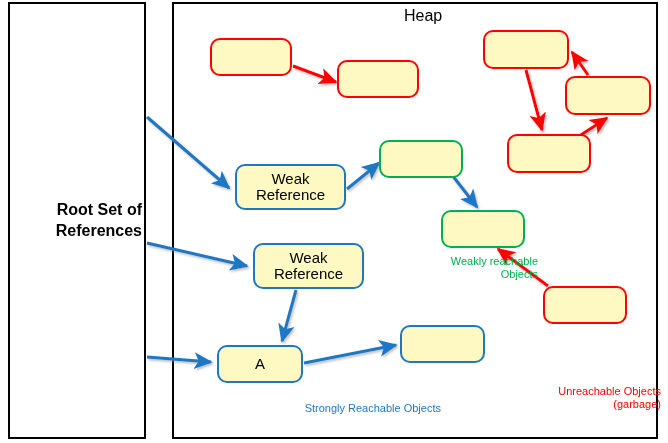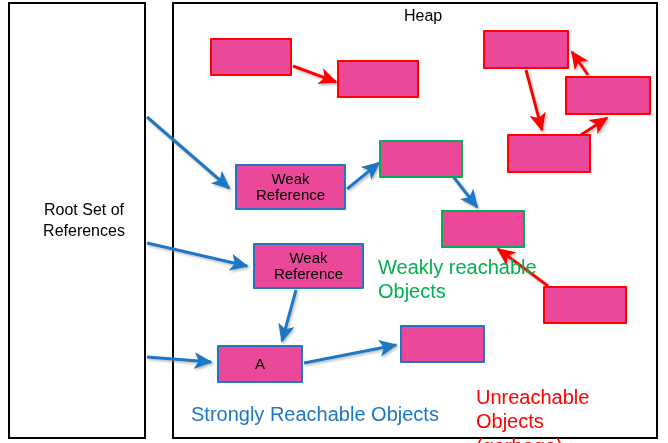--- a/index.html
+++ b/index.html
@@ -24,58 +24,59 @@
   }
   .panel {
     position: absolute;
     border: 2px solid #000000;
     background: transparent;
     box-sizing: border-box;
   }
   .node {
     position: absolute;
     box-sizing: border-box;
-    border-radius: 1px;
-    background: #ec4899;
+    border-radius: 10px;
+    background: #fef9c3;
     display: flex;
     align-items: center;
     justify-content: center;
     text-align: center;
     line-height: 1.08;
   }
   .node.blue  { border: 2.5px solid #1f77c4; }
   .node.red   { border: 2.5px solid #fe0000; }
   .node.green { border: 2.5px solid #00b050; }
   .node-label {
     font-size: 15px;
     color: #000000;
     white-space: pre-line;
   }
   .caption {
     position: absolute;
-    font-size: 20px;
+    font-size: 11px;
     line-height: 1.22;
     white-space: pre-line;
+    text-align: right;
   }
   .caption.blue  { color: #1f77c4; }
   .caption.green { color: #00b050; }
   .caption.red   { color: #fe0000; }
   #heap-title {
     position: absolute;
     font-size: 16px;
     color: #000000;
   }
   #root-label {
     position: absolute;
     font-size: 16px;
-    font-weight: normal;
+    font-weight: bold;
     color: #000000;
     line-height: 1.3;
     white-space: pre-line;
-    text-align: center;
+    text-align: right;
   }
 </style>
 </head>
 <body>
 
 <div id="canvas">
 
   <div class="panel" id="root-panel" style="left:8px; top:2px; width:138px; height:437px;"></div>
 
   <div id="root-label" style="left:26px; top:200px; width:116px;">Root Set of

